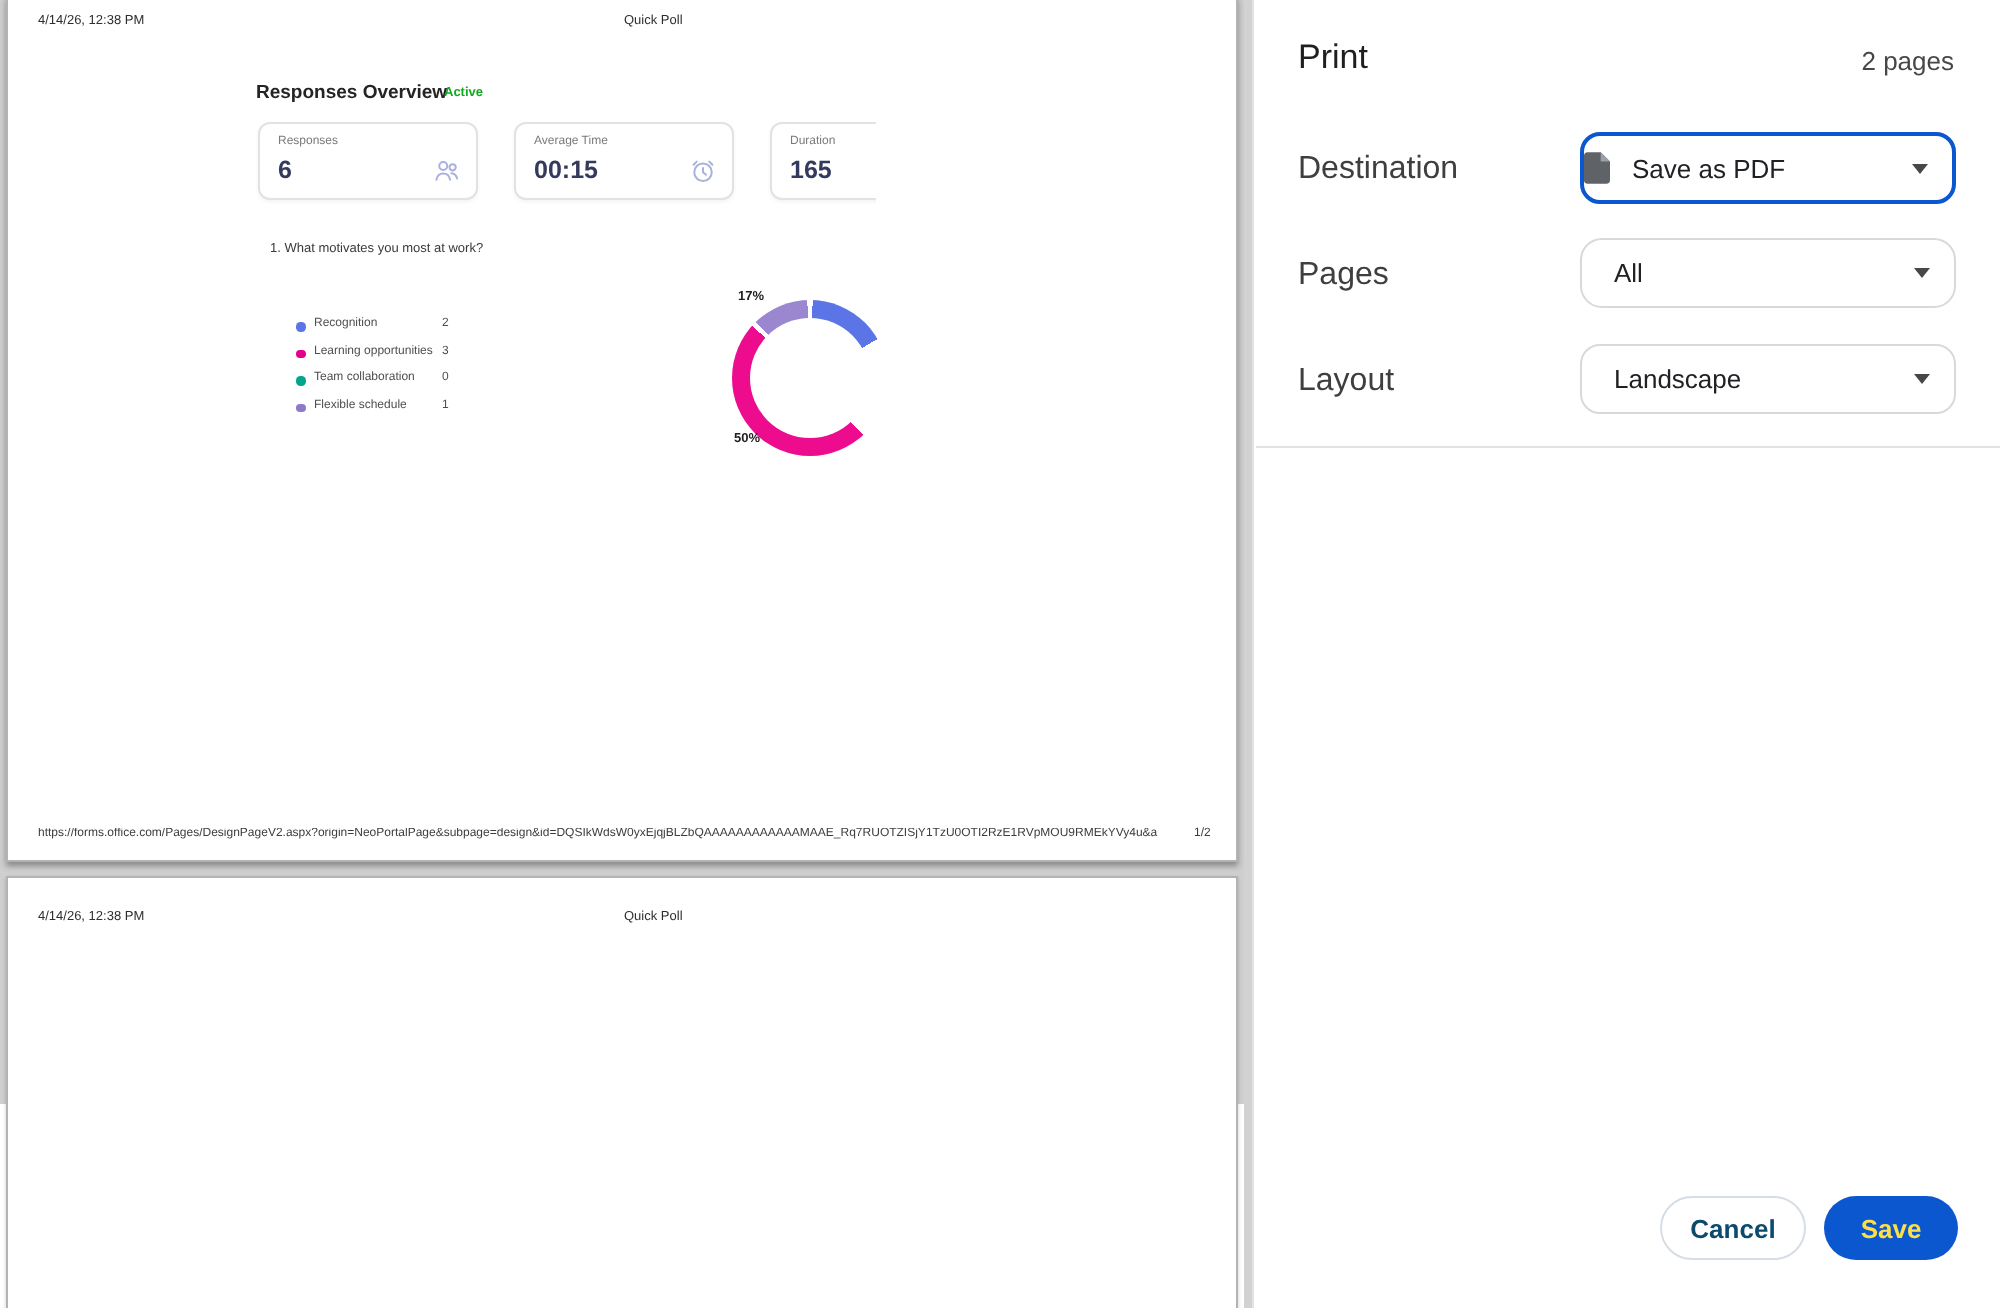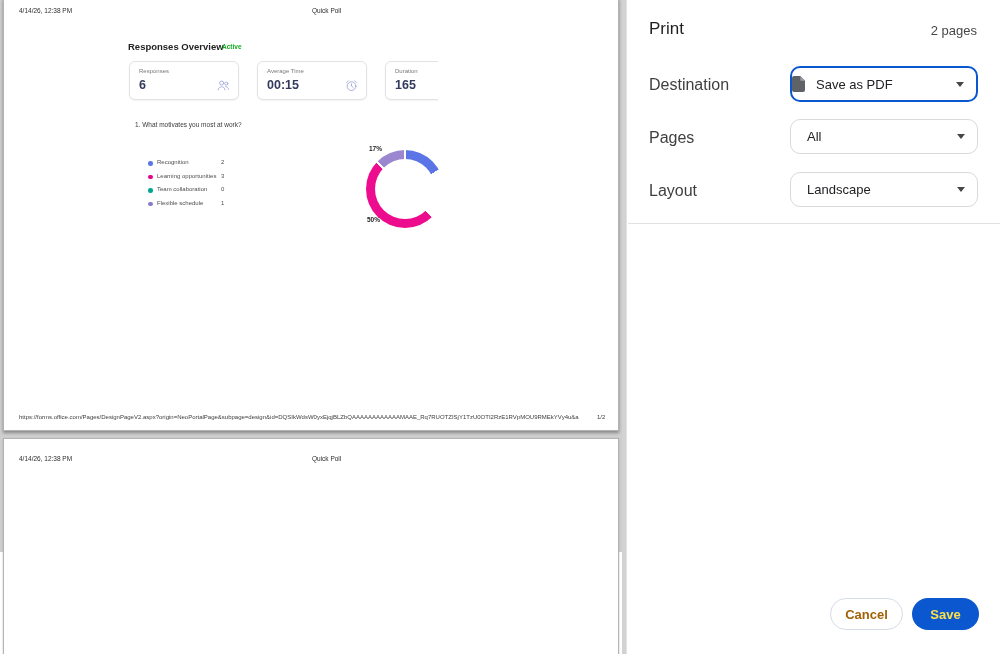--- a/index.html
+++ b/index.html
@@ -56,36 +56,36 @@
   .p-title { position:absolute; left:21px; top:19px; font-size:17px; color:#1f1f1f; }
   .p-count { position:absolute; right:23px; top:23px; font-size:13px; color:#474747; }
 
   .p-label { position:absolute; left:21px; font-size:16px; color:#3f3f3f; }
   .lbl-destination { top:76px; } .lbl-pages { top:129px; } .lbl-layout { top:182px; }
 
   .select { position:absolute; left:162px; width:188px; height:35px; background:#fff;
     border:1px solid #d9d9d9; border-radius:10px; display:flex; align-items:center;
     padding:0 12px 0 16px; cursor:pointer; }
   .sel-destination { top:66px; height:36px; border:2px solid #0b57d0; padding-left:0; }
-  .sel-pages { top:119px; } .sel-layout { top:172px; }
+  .sel-pages { top:119px;border-radius:11px; } .sel-layout { top:172px; }
   .sel-text { font-size:13px; color:#202124; }
   .sel-destination .sel-text { margin-left:11px; }
   .tri { margin-left:auto; width:0; height:0; border-left:4.5px solid transparent;
     border-right:4.5px solid transparent; border-top:5px solid #474747; }
 
   .p-divider { position:absolute; left:0; top:223px; width:372px; height:1px; background:#e2e2e2; }
 
   .more-row { position:absolute; left:0; top:240px; width:372px; height:38px; cursor:pointer; }
   .more-label { position:absolute; left:21px; top:11px; font-size:14px; color:#1f1f1f; }
   .more-chevron { position:absolute; right:28px; top:11px; }
 
   .btn { position:absolute; top:598px; height:32px; border-radius:16px; font-size:13px;
     font-weight:600; display:flex; align-items:center; justify-content:center;
     cursor:pointer; font-family:inherit; }
-  .btn-cancel { left:202px; width:73px; background:#fff; border:1px solid #d5dde6; color:#a16207; }
+  .btn-cancel { left:202px; width:73px; background:#fff; border:1px solid #d5dde6; color:#0c4a6e; }
   .btn-save { left:284px; width:67px; background:#0b57d0; border:none; color:#fde047; }
 </style>
 </head>
 <body>
 
 <div class="stage">
 
   <div class="preview">
 
     <div class="page page1">

